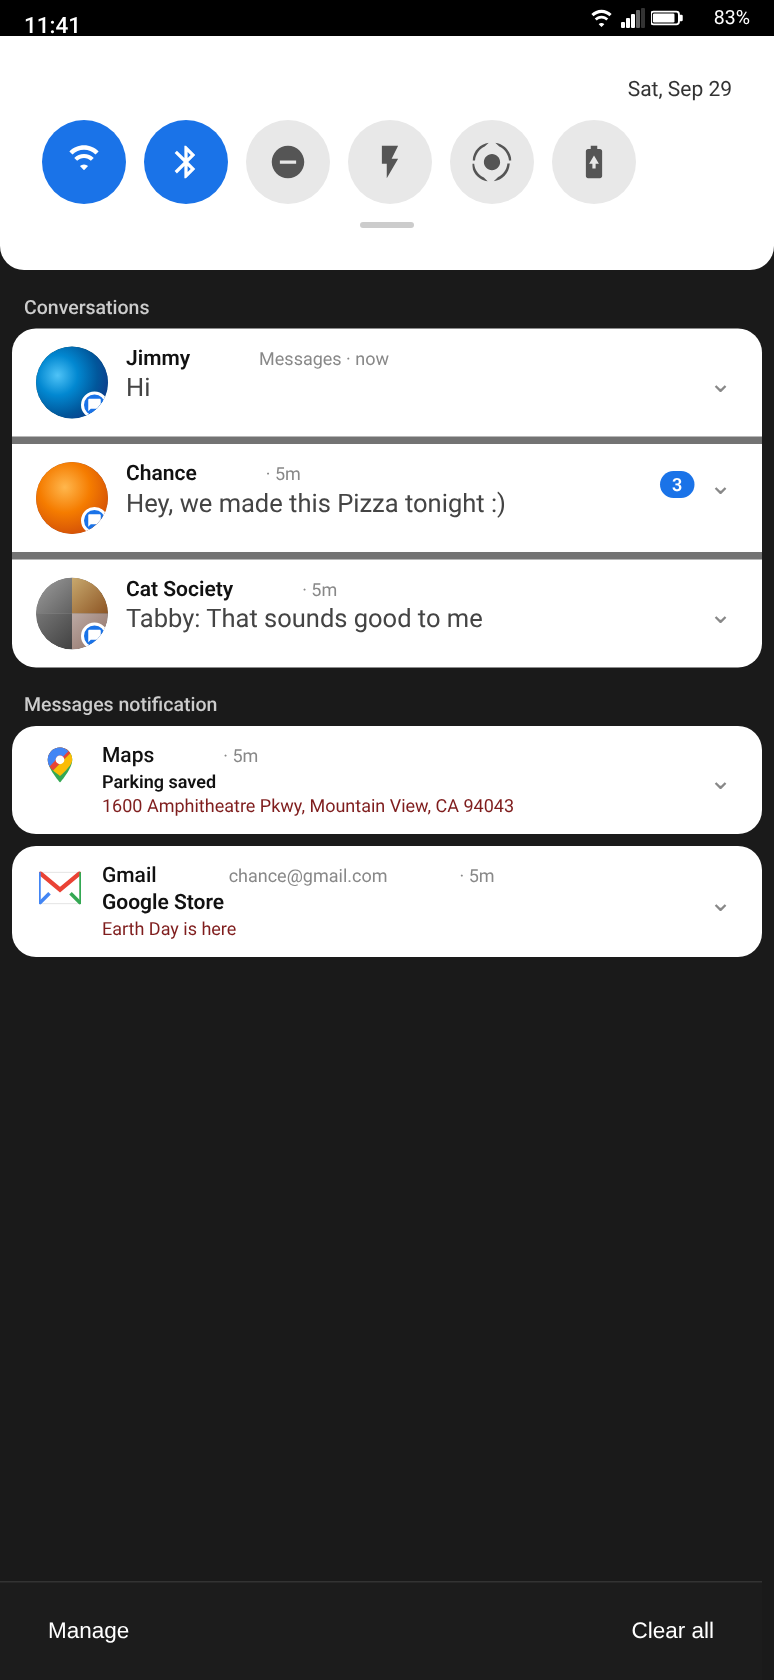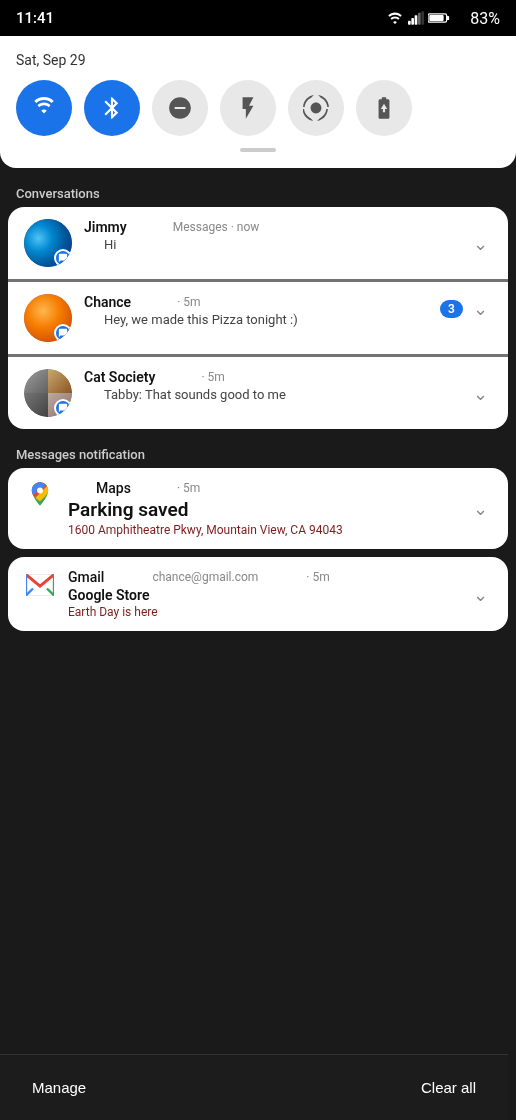--- a/index.html
+++ b/index.html
@@ -10,23 +10,22 @@
       font-family: 'Roboto', Arial, sans-serif;
       color: #fff;
       overflow-x: hidden;
     }
 
     
     .status-bar {
       background: #000;
       display: flex;
       justify-content: space-between;
-      align-items: center;
       padding: 8px 16px;
-      height: 36px;
+      height: 24px;
     }
     .status-time {
       font-size: 15px;
       font-weight: 500;
       color: #fff;
     }
     .status-icons {
       display: flex;
       align-items: center;
       gap: 4px;
@@ -35,22 +34,23 @@
     }
     .status-icons svg {
       display: inline-block;
       vertical-align: middle;
     }
 
     
     .quick-settings {
       background: #fff;
       border-radius: 0 0 16px 16px;
-      padding: 16px;
+      padding: 28px;
       margin-bottom: 8px;
+      text-align: right;
     }
     .date-text {
       color: #333;
       font-size: 14px;
       margin-bottom: 12px;
     }
     .quick-tiles {
       display: flex;
       gap: 12px;
       align-items: center;
@@ -112,21 +112,21 @@
       overflow: hidden;
     }
     .notification-item {
       padding: 12px 16px;
       display: flex;
       align-items: flex-start;
       gap: 12px;
       position: relative;
     }
     .notification-item:not(:last-child) {
-      border-bottom: 3px solid #737373;
+      border-bottom: 5px solid #737373;
     }
     .avatar {
       width: 48px;
       height: 48px;
       border-radius: 50%;
       flex-shrink: 0;
       overflow: hidden;
       position: relative;
     }
     .avatar-badge {
@@ -155,43 +155,42 @@
       font-size: 14px;
       font-weight: 600;
       color: #111;
     }
     .notif-meta {
       font-size: 12px;
       color: #888;
       padding-left: 40px;
     }
     .notif-body {
-      font-size: 13px;
+      font-size: 17px;
       color: #444;
-      margin-left: 20px;
     }
     .notif-chevron {
       color: #888;
       font-size: 18px;
       cursor: pointer;
       padding: 4px;
       align-self: center;
     }
     .badge {
       background: #1a73e8;
       color: #fff;
       border-radius: 12px;
       font-size: 12px;
       font-weight: 600;
       padding: 2px 8px;
       min-width: 22px;
       text-align: center;
     }
     .notif-title-large {
-      font-size: 19px;
+      font-size: 12px;
       font-weight: 600;
       color: #111;
       margin-bottom: 2px;
     }
     .notif-address {
       font-size: 12px;
       color: #7f1d1d;
     }
 
     
@@ -250,21 +249,21 @@
       <rect x="10" y="6" width="4" height="14" rx="1"></rect>
       <rect x="15" y="2" width="4" height="18" rx="1" opacity="0.4"></rect>
       <rect x="20" y="0" width="4" height="20" rx="1" opacity="0.2"></rect>
     </svg>
 
     <svg width="22" height="14" viewBox="0 0 26 14" fill="white">
       <rect x="0" y="2" width="22" height="10" rx="2" stroke="white" stroke-width="1.5" fill="none"></rect>
       <rect x="22" y="4.5" width="3" height="5" rx="1" fill="white"></rect>
       <rect x="1.5" y="3.5" width="17" height="7" rx="1" fill="white"></rect>
     </svg>
-    <span style="font-size:16px;margin-left:16px;">83%</span>
+    <span style="font-size:13px;margin-left:16px;">83%</span>
   </div>
 </div>
 
 <div class="scroll-area">
 
   <div class="quick-settings">
     <div class="date-text">Sat, Sep 29</div>
     <div class="quick-tiles">
 
       <div class="tile active">
@@ -394,21 +393,21 @@
         <svg width="28" height="28" viewBox="0 0 24 24">
     <path d="M12 2C8.13 2 5 5.13 5 9c0 5.25 7 13 7 13s7-7.75 7-13c0-3.87-3.13-7-7-7z" fill="#34A853"></path>
     <path d="M12 2C8.13 2 5 5.13 5 9c0 2.5 1.2 4.72 3.07 6.13L17.9 5.3C16.85 3.35 14.58 2 12 2z" fill="#EA4335"></path>
     <path d="M17.9 5.3l-9.83 9.83C9.29 16.27 10.6 17.1 12 18.35 15.87 14.74 19 11.61 19 9c0-1.43-.41-2.77-1.1-3.7z" fill="#FBBC05"></path>
     <path d="M5 9c0 1.38.38 2.67 1.03 3.79l3.04-3.04A2.47 2.47 0 019.5 9 2.5 2.5 0 0112 6.5a2.47 2.47 0 011.75.72l3.04-3.04A6.97 6.97 0 0012 2C8.13 2 5 5.13 5 9z" fill="#4285F4"></path>
     <circle cx="12" cy="9" r="2.5" fill="white"></circle>
   </svg>
       </div>
       <div class="notif-content">
         <div class="notif-header">
-          <span class="notif-name" style="font-weight:500;margin-left:28px;">Maps</span>
+          <span class="notif-name" style="font-weight:500;">Maps</span>
           <span class="notif-meta">· <span>5m</span></span>
         </div>
         <div class="notif-title-large">Parking saved</div>
         <div class="notif-address">1600 Amphitheatre Pkwy, Mountain View, CA 94043</div>
       </div>
       <span class="notif-chevron">⌄</span>
     </div>
   </div>
 
 

